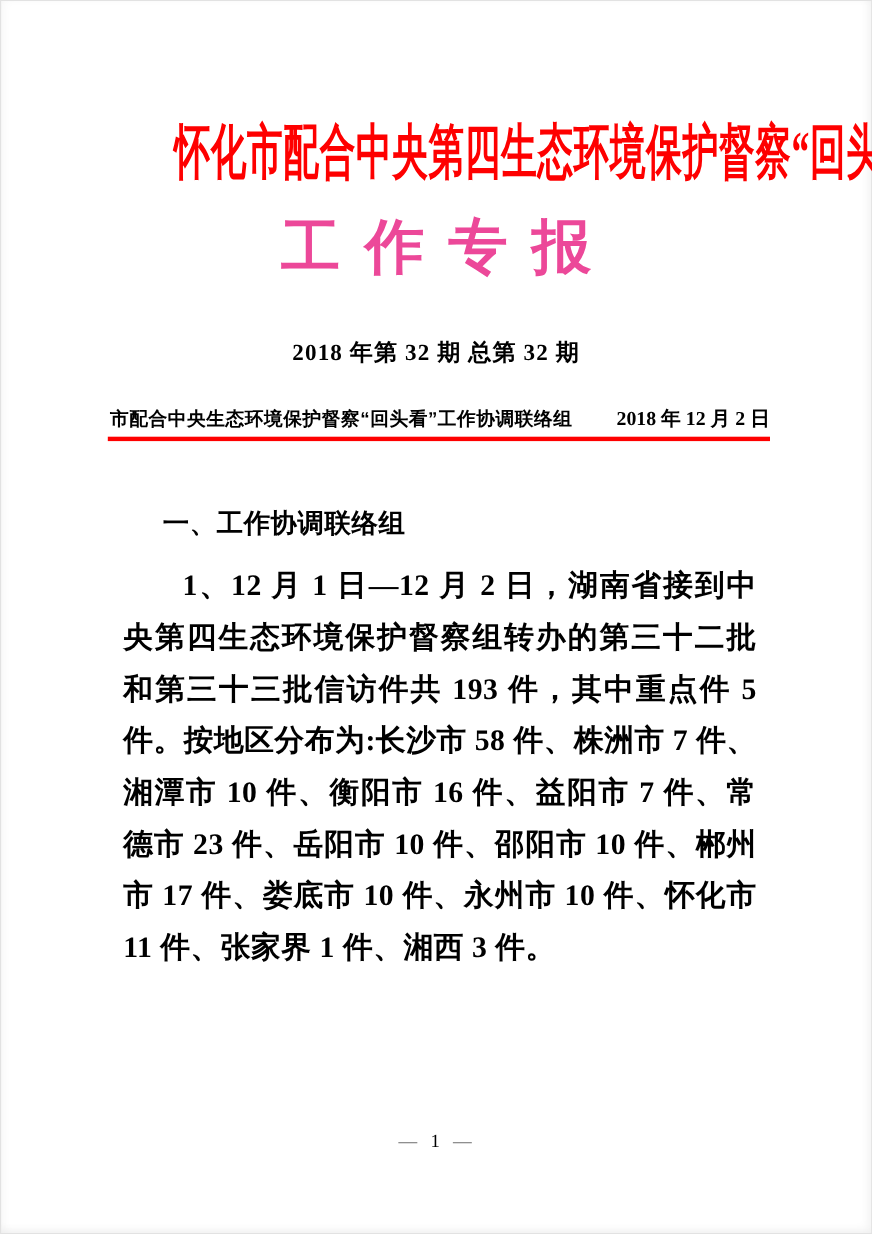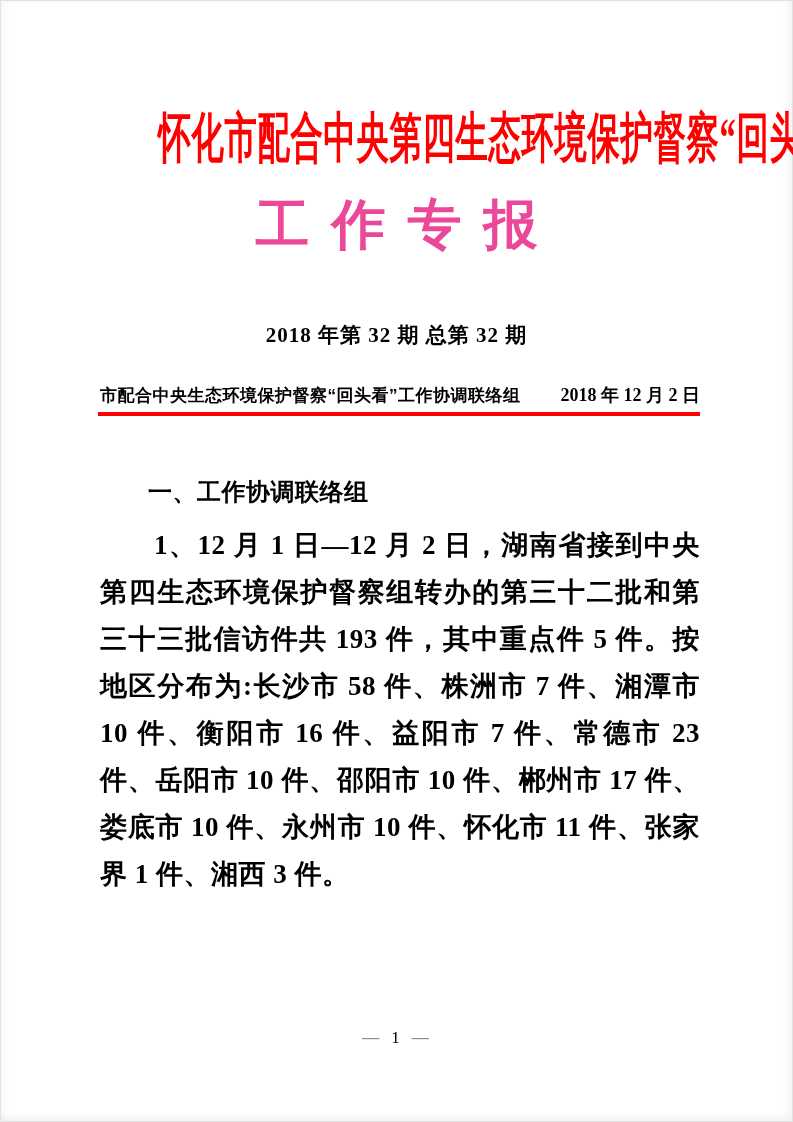--- a/index.html
+++ b/index.html
@@ -30,21 +30,21 @@
     margin-top: 14px;
     text-align: center;
     color: #ec4899;
     font-weight: bold;
     font-size: 54px;
     letter-spacing: 22px;
     text-indent: 22px;
     white-space: nowrap;
   }
   .issue-line {
-    margin-top: 59px;
+    margin-top: 44px;
     text-align: center;
     font-weight: bold;
     font-size: 21px;
     letter-spacing: 1px;
   }
   .org-row {
     margin: 34px 93px 0 100px;
     display: flex;
     justify-content: space-between;
     align-items: baseline;
@@ -79,21 +79,21 @@
   .section-heading {
     font-family: "Liberation Sans", "DejaVu Sans", sans-serif;
     font-size: 24px;
     font-weight: bold;
     text-indent: 2em;
     line-height: 40px;
     margin: 0 0 10px 0;
     text-align: left;
   }
   .doc-body p {
-    margin: 0;
+    margin: 12px;
     text-indent: 2em;
   }
   .page-footer {
     position: absolute;
     left: 0;
     right: 0;
     top: 1028px;
     text-align: center;
     font-size: 17px;
     letter-spacing: 2px;

